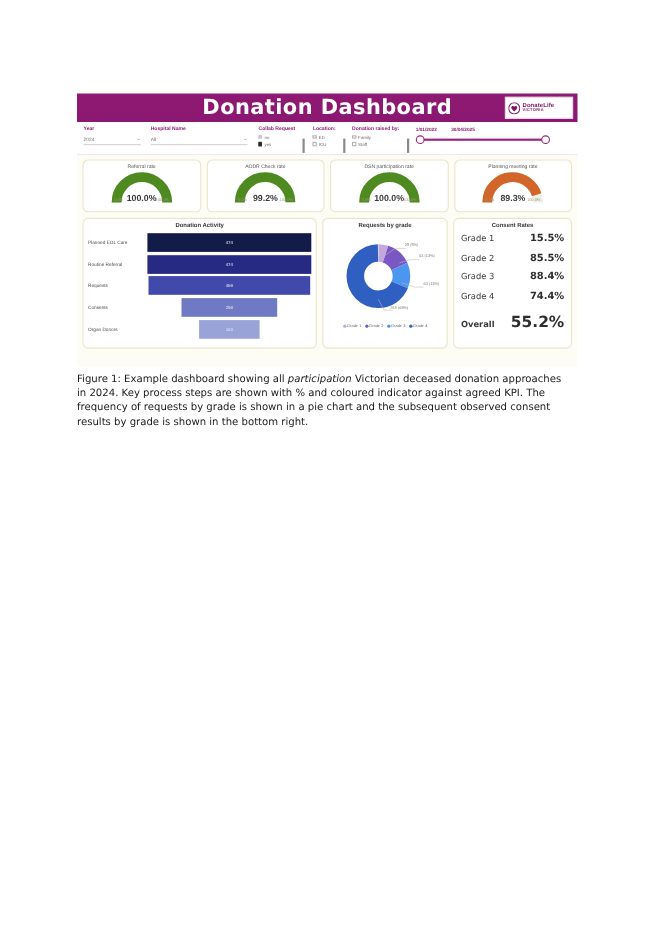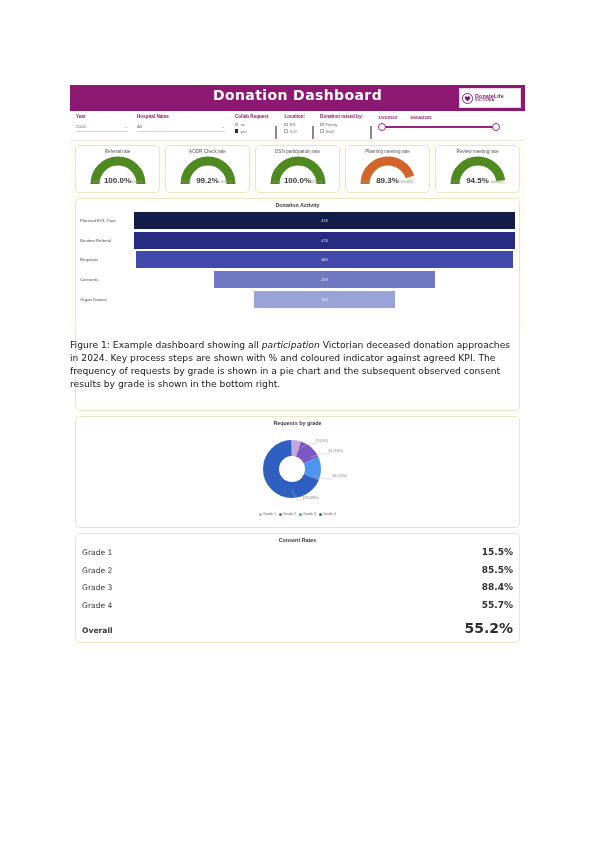--- a/index.html
+++ b/index.html
@@ -31,21 +31,21 @@
     position: relative;
     height: 26px;
     background: #8f1a72;
     background: linear-gradient(180deg, #8e1972 0%, #8b1870 100%);
   }
   .header-title {
     position: absolute;
     left: 0; right: 0; top: 2px;
     text-align: center;
     color: #ffffff;
-    font-size: 14px;
+    font-size: 19px;
     font-weight: bold;
     letter-spacing: 0.4px;
     font-family: "DejaVu Sans", sans-serif;
   }
   .logo-box {
     position: absolute;
     right: 4px;
     top: 3px;
     width: 62px;
     height: 20px;
@@ -199,21 +199,20 @@
     justify-content: space-between;
     font-size: 3.6px;
     color: #9a9a7a;
   }
 
   
   .bottom-row {
     display: flex;
     gap: 5px;
     height: 119px;
-    flex-direction: column;
   }
   .panel-title {
     font-size: 5.4px;
     font-weight: bold;
     color: #3a3a3a;
     text-align: center;
     padding-top: 3px;
   }
 
   
@@ -466,34 +465,20 @@
             <path d="M6 29 A23 23 0 0 1 52 29" fill="none" stroke="#d2662a" stroke-width="9" stroke-dasharray="64.6 200" stroke-dashoffset="0"></path>
           </svg>
           <div class="gauge-value">89.3%</div>
           <div class="gauge-scale">
             <span>0.0%</span>
             <span>100.0%</span>
           </div>
         </div>
       </div>
 
-      <div class="card gauge-card">
-        <div class="gauge-title">Review meeting rate</div>
-        <div class="gauge-svg-wrap">
-          <svg width="58" height="31" viewBox="0 0 58 31">
-            <path d="M6 29 A23 23 0 0 1 52 29" fill="none" stroke="#eeeeea" stroke-width="9"></path>
-            <path d="M6 29 A23 23 0 0 1 52 29" fill="none" stroke="#4f8a21" stroke-width="9" stroke-dasharray="68.3 200" stroke-dashoffset="0"></path>
-          </svg>
-          <div class="gauge-value">94.5%</div>
-          <div class="gauge-scale">
-            <span>0.0%</span>
-            <span>100.0%</span>
-          </div>
-        </div>
-      </div>
 
     </div>
 
     <div class="bottom-row">
 
       <div class="card funnel-card">
         <div class="panel-title">Donation Activity</div>
         <div class="funnel-rows">
 
           <div class="funnel-row">
@@ -598,21 +583,21 @@
           <div class="consent-row">
             <span class="consent-label">Grade 2</span>
             <span class="consent-value">85.5%</span>
           </div>
           <div class="consent-row">
             <span class="consent-label">Grade 3</span>
             <span class="consent-value">88.4%</span>
           </div>
           <div class="consent-row">
             <span class="consent-label">Grade 4</span>
-            <span class="consent-value">55.7%</span>
+            <span class="consent-value">74.4%</span>
           </div>
           <div class="consent-row overall">
             <span class="consent-label">Overall</span>
             <span class="consent-value">55.2%</span>
           </div>
         </div>
       </div>
 
     </div>
   </div>

